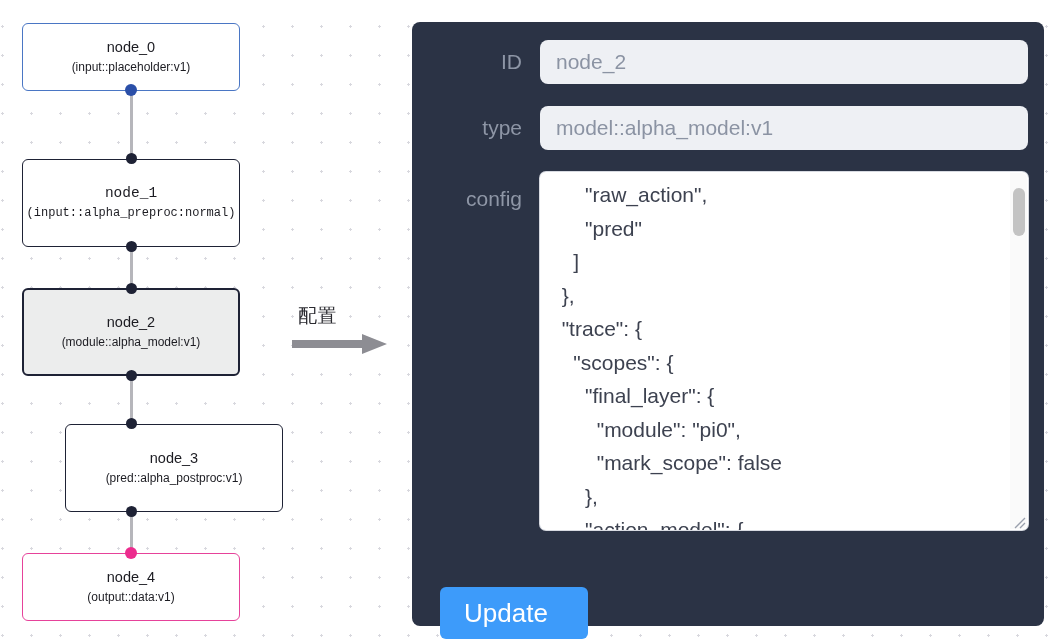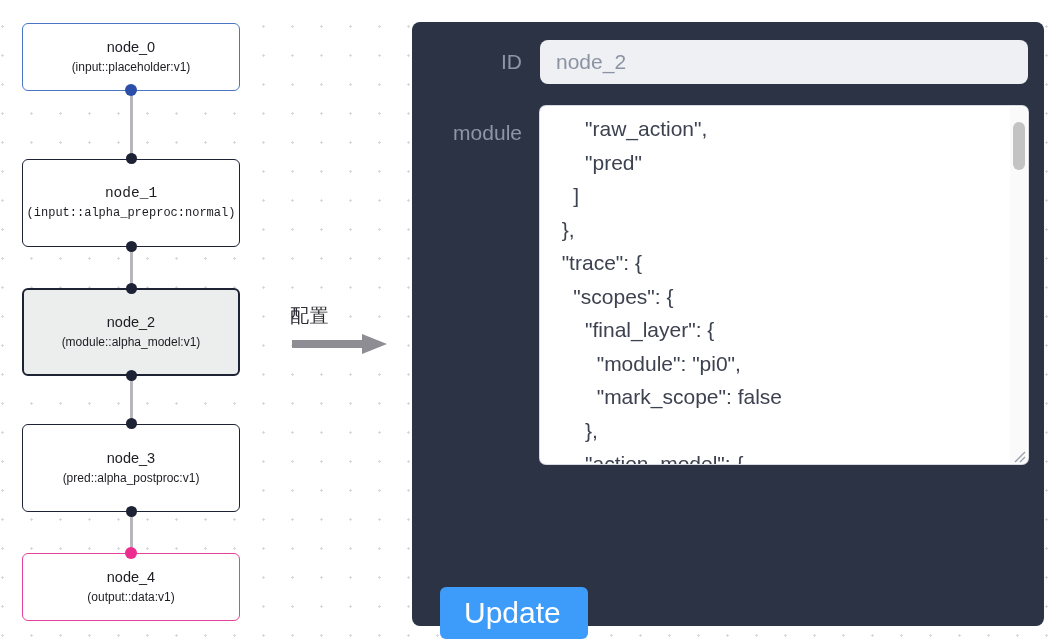--- a/index.html
+++ b/index.html
@@ -61,21 +61,21 @@
     background: #1e2235;
     left: 126px;
     z-index: 5;
   }
   .port.port-blue { background: #2b4fa8; width: 12px; height: 12px; left: 125px; }
   .port.port-pink { background: #ec2c8e; width: 12px; height: 12px; left: 125px; }
 
   
   #flow-label {
     position: absolute;
-    left: 290px; top: 303px;
+    left: 298px; top: 303px;
     font-size: 19px;
     color: #2b2b31;
     letter-spacing: 0.5px;
   }
   #flow-arrow {
     position: absolute;
     left: 290px; top: 333px;
     width: 100px; height: 22px;
   }
 
@@ -161,21 +161,21 @@
   }
   #update-btn {
     position: absolute;
     left: 28px; top: 565px;
     background: #3d9bfa;
     color: #ffffff;
     border: none;
     border-radius: 6px;
     width: 148px;
     height: 52px;
-    font-size: 30px;
+    font-size: 26px;
     font-family: "Liberation Sans", sans-serif;
     text-align: left;
     padding-left: 24px;
     cursor: pointer;
   }
 </style>
 </head>
 <body>
 
 <div id="app">
@@ -200,21 +200,21 @@
     <div class="port" style="top:153px;"></div>
     <div class="port" style="top:241px;"></div>
 
     <div class="node is-selected" style="top:288px;height:88px;">
       <span class="nid">node_2</span>
       <span class="ntype">(module::alpha_model:v1)</span>
     </div>
     <div class="port" style="top:283px;"></div>
     <div class="port" style="top:370px;"></div>
 
-    <div class="node" style="top:424px;height:88px;">
+    <div class="node" style="top:424px;height:88px;margin-left:43px;">
       <span class="nid">node_3</span>
       <span class="ntype">(pred::alpha_postproc:v1)</span>
     </div>
     <div class="port" style="top:418px;"></div>
     <div class="port" style="top:506px;"></div>
 
     <div class="node is-output" style="top:553px;height:68px;">
       <span class="nid">node_4</span>
       <span class="ntype">(output::data:v1)</span>
     </div>
@@ -226,23 +226,27 @@
     <path d="M2 7 L72 7 L72 1 L97 11 L72 21 L72 15 L2 15 Z" fill="#8d8d93"></path>
   </svg>
 
   <div id="panel">
 
     <div class="field-row">
       <div class="field-label">ID</div>
       <input class="field-input" type="text" value="node_2" style="">
     </div>
 
+    <div class="field-row">
+      <div class="field-label">type</div>
+      <input class="field-input" type="text" value="model::alpha_model:v1" style="">
+    </div>
 
     <div class="field-row config-row">
-      <div class="field-label">module</div>
+      <div class="field-label">config</div>
       <div class="ta-wrap">
         <textarea class="config-textarea" spellcheck="false" style="">      "raw_action",
       "pred"
     ]
   },
   "trace": {
     "scopes": {
       "final_layer": {
         "module": "pi0",
         "mark_scope": false

